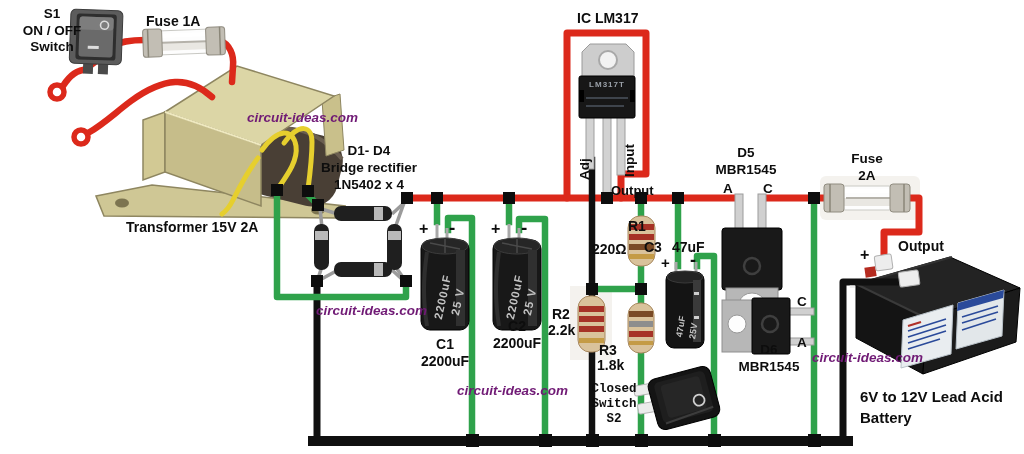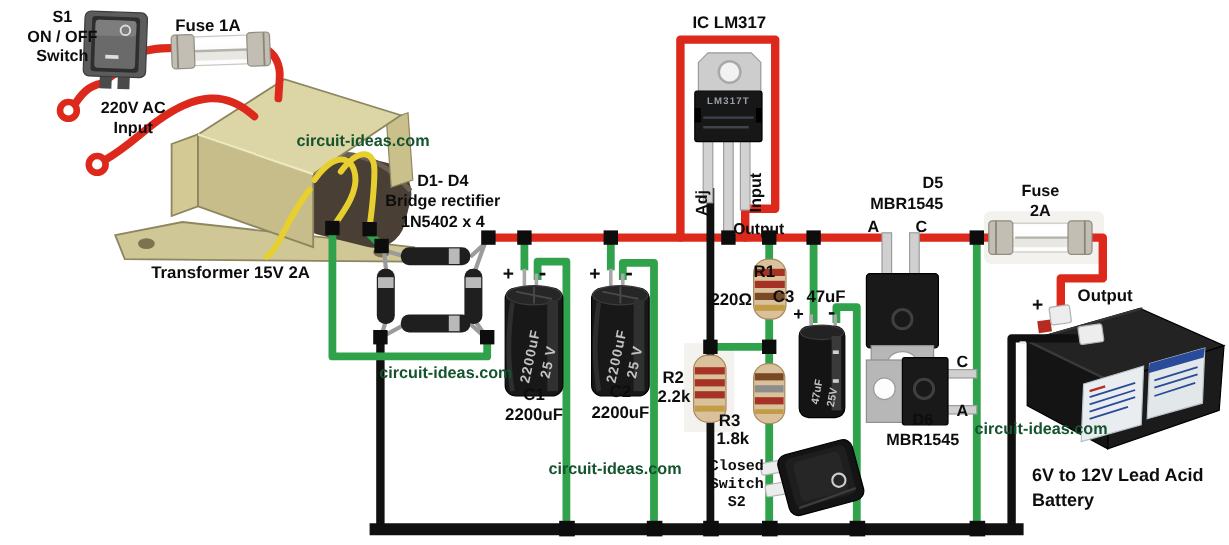--- a/index.html
+++ b/index.html
@@ -3,21 +3,21 @@
 <meta charset="utf-8">
 <style>
   html,body{margin:0;padding:0;background:#fff;}
   .stage{position:relative;width:1024px;height:454px;background:#ffffff;overflow:hidden;
          font-family:"Liberation Sans",sans-serif;}
   .stage svg{position:absolute;left:0;top:0;}
   .lbl{position:absolute;font-weight:bold;font-size:13.5px;color:#0d0d0d;line-height:16.5px;
        white-space:nowrap;}
   .c{text-align:center;}
   .big{font-size:14px;}
-  .wm{color:#14532d;font-size:13.5px;}
+  .wm{color:#701a75;font-size:13.5px;font-style:italic;}
   .rot{transform:rotate(-90deg);transform-origin:0 0;}
   .mark{position:absolute;font-weight:bold;color:#c2c2c2;transform-origin:0 0;font-size:11.5px;
         letter-spacing:1px;white-space:nowrap;}
   .mark.small{font-size:9px;letter-spacing:0;}
   .icmark{position:absolute;font-weight:bold;font-size:8px;color:#9aa0a8;text-align:center;
           letter-spacing:1px;}
   .sign{font-size:16px;}
 </style>
 </head>
 <body>
@@ -289,41 +289,37 @@
 </svg>
 
 <div class="lbl c" style="left:14px;top:6px;width:76px;">
   <div>S1</div>
   <div>ON / OFF</div>
   <div>Switch</div>
 </div>
 
 <div class="lbl big" style="left:146px;top:13px;">Fuse 1A</div>
 
-<div class="lbl c" style="left:73px;top:82px;width:76px;">
-  <div>220V AC</div>
-  <div>Input</div>
-</div>
 
 <div class="lbl wm" style="left:247px;top:110px;">circuit-ideas.com</div>
 
 <div class="lbl big" style="left:126px;top:219px;">Transformer 15V 2A</div>
 
 <div class="lbl c" style="left:316px;top:142px;width:106px;line-height:17px;">
   <div>D1- D4</div>
   <div>Bridge rectifier</div>
   <div>1N5402 x 4</div>
 </div>
 
 <div class="lbl sign" style="left:419px;top:221px;">+</div>
 <div class="lbl sign" style="left:449px;top:220px;font-size:19px;">-</div>
 <div class="lbl sign" style="left:491px;top:221px;">+</div>
 <div class="lbl sign" style="left:521px;top:220px;font-size:19px;">-</div>
 
-<div class="lbl c big" style="left:409px;top:320px;width:72px;line-height:17px;">
+<div class="lbl c big" style="left:409px;top:336px;width:72px;line-height:17px;">
   <div>C1</div>
   <div>2200uF</div>
 </div>
 <div class="lbl c big" style="left:481px;top:318px;width:72px;line-height:17px;">
   <div>C2</div>
   <div>2200uF</div>
 </div>
 
 <div class="lbl wm" style="left:316px;top:303px;">circuit-ideas.com</div>
 <div class="lbl wm" style="left:457px;top:383px;">circuit-ideas.com</div>
@@ -342,21 +338,21 @@
 <div class="lbl big" style="left:548px;top:322px;">2.2k</div>
 
 <div class="lbl big" style="left:599px;top:342px;">R3</div>
 <div class="lbl big" style="left:597px;top:357px;text-align:right;">1.8k</div>
 
 <div class="lbl big" style="left:644px;top:239px;">C3</div>
 <div class="lbl big" style="left:672px;top:239px;">47uF</div>
 <div class="lbl sign" style="left:661px;top:255px;font-size:15px;">+</div>
 <div class="lbl sign" style="left:690px;top:252px;font-size:18px;">-</div>
 
-<div class="lbl c" style="left:706px;top:144px;width:80px;line-height:17px;text-align:right;">
+<div class="lbl c" style="left:706px;top:144px;width:80px;line-height:17px;">
   <div>D5</div>
   <div>MBR1545</div>
 </div>
 <div class="lbl" style="left:723px;top:181px;">A</div>
 <div class="lbl" style="left:763px;top:181px;">C</div>
 
 <div class="lbl c" style="left:838px;top:150px;width:58px;line-height:17px;">
   <div>Fuse</div>
   <div>2A</div>
 </div>

